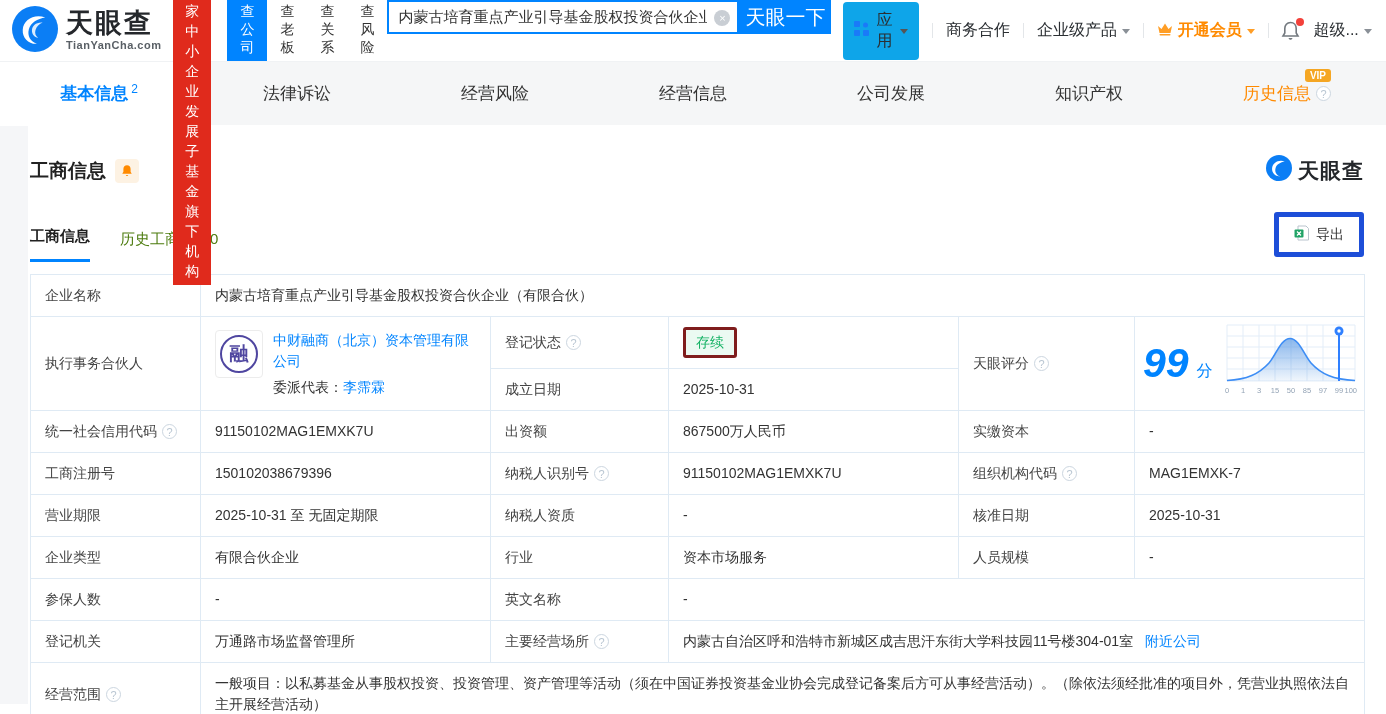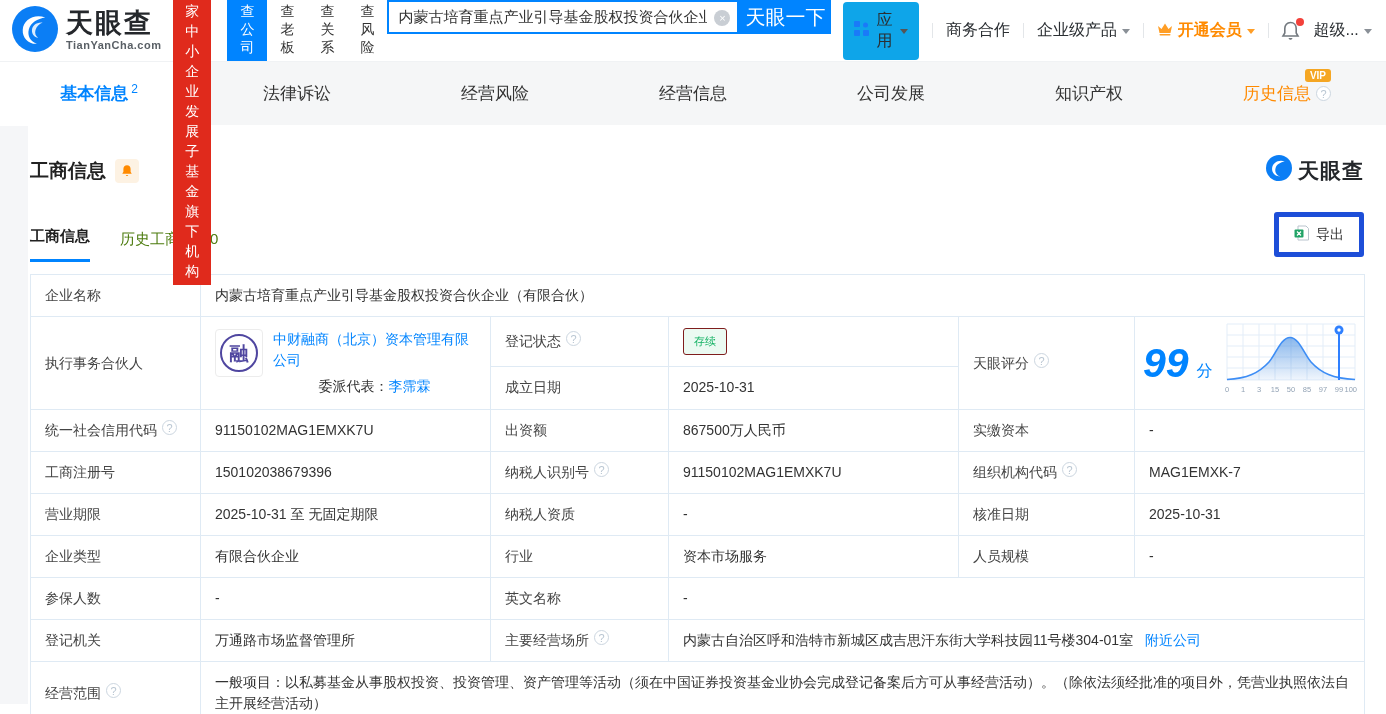--- a/index.html
+++ b/index.html
@@ -70,24 +70,24 @@
   .export-btn { margin-left:auto; margin-bottom:5px; border:5px solid #1d4ed8; border-radius:3px;
      padding:8px 15px; display:flex; align-items:center; gap:7px; font-size:14px; color:#333;
      background:#fff; cursor:pointer; font-family:inherit;}
 
   
   table.info { width:1334px; border-collapse:collapse; table-layout:fixed; margin-top:12px;
      font-size:14px; color:#333; }
   table.info td { border:1px solid #dfeaf4; padding:10px 14px; line-height:21px; vertical-align:middle;
      background:#fff; }
   td.lbl { background:#f3f9fd; color:#444; }
-  td.lbl .lblwrap { display:flex; align-items:flex-start; }
+  td.lbl .lblwrap { display:flex; align-items:center; }
   a.lnk { color:#0084ff; text-decoration:none; cursor:pointer; }
-  .status-badge { display:inline-block; padding:2px 10px; border:1px solid #7f1d1d; background:#ebfaf2;
-     color:#14b264; border-radius:3px; font-size:11px; }
+  .status-badge { display:inline-block; padding:2px 10px; border:3px solid #7f1d1d; background:#ebfaf2;
+     color:#14b264; border-radius:3px; font-size:14px; }
   .partner { display:flex; gap:10px; align-items:flex-start; padding:2px 0; }
   .plogo-box { width:48px; height:48px; border:1px solid #ececec; border-radius:4px; flex:none;
      display:flex; align-items:center; justify-content:center; background:#fff;}
   .plogo { width:38px; height:38px; border-radius:50%; border:2px solid #4f46a0; color:#4f46a0;
      display:flex; align-items:center; justify-content:center; font-size:19px; font-weight:bold;}
   .score-cell { display:flex; align-items:center; gap:12px; }
   .score-num { font-size:41px; font-weight:bold; font-style:italic; color:#0084ff; line-height:1; }
   .score-unit { font-size:16px; color:#0084ff; margin:14px 0 0 -4px; }
   .scope { line-height:25px; }
 </style>
@@ -259,21 +259,21 @@
 
     <tr>
       <td class="lbl" rowspan="2">执行事务合伙人</td>
       <td rowspan="2">
         <div class="partner">
           <span class="plogo-box">
                 <span class="plogo">融</span>
               </span>
           <div>
             <a class="lnk">中财融商（北京）资本管理有限公司</a>
-            <div style="margin-top:5px;text-align:center;">
+            <div style="margin-top:5px;">
               <span>委派代表：</span><a class="lnk">李霈霖</a>
             </div>
           </div>
         </div>
       </td>
       <td class="lbl">
             <span class="lblwrap">
               <span>登记状态</span>
               <span class="q-ic">?</span>
             </span>

